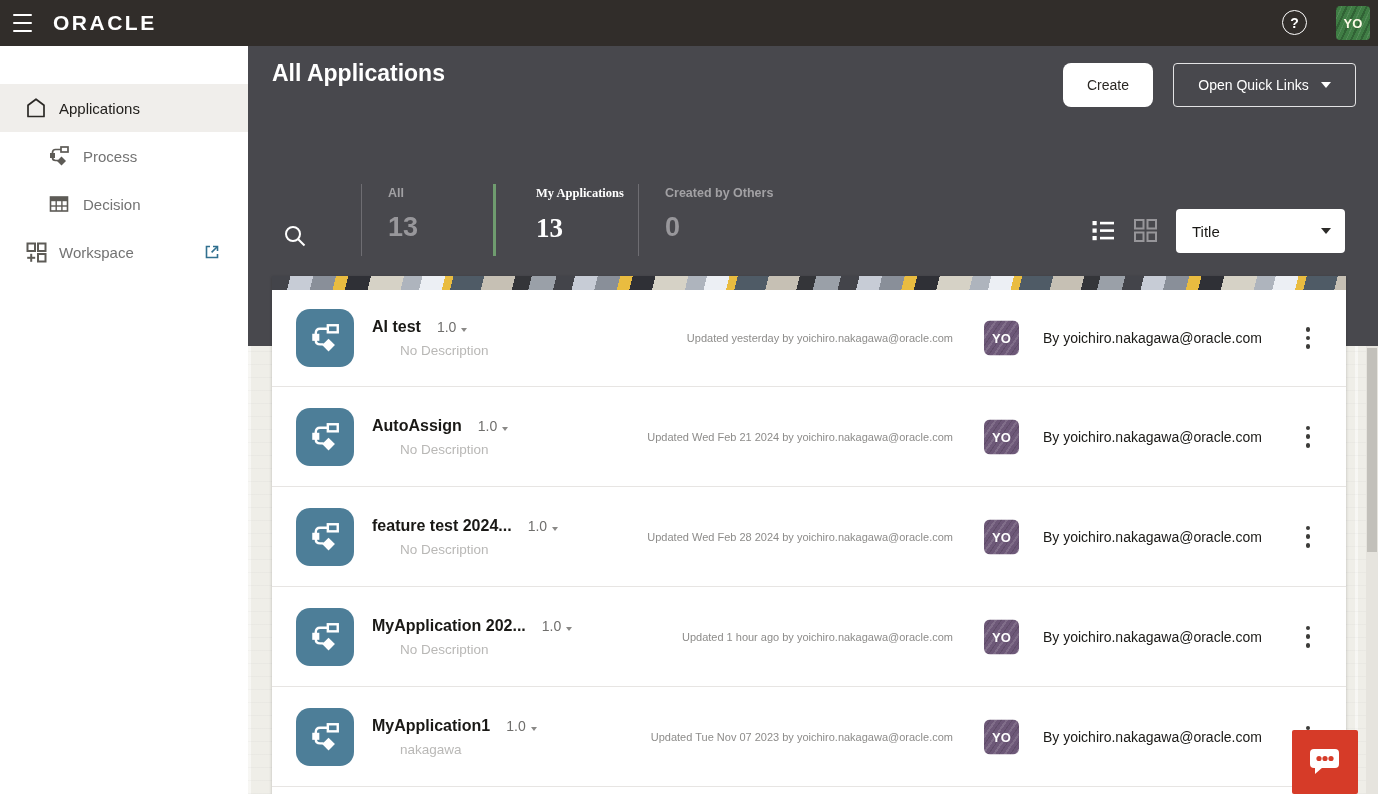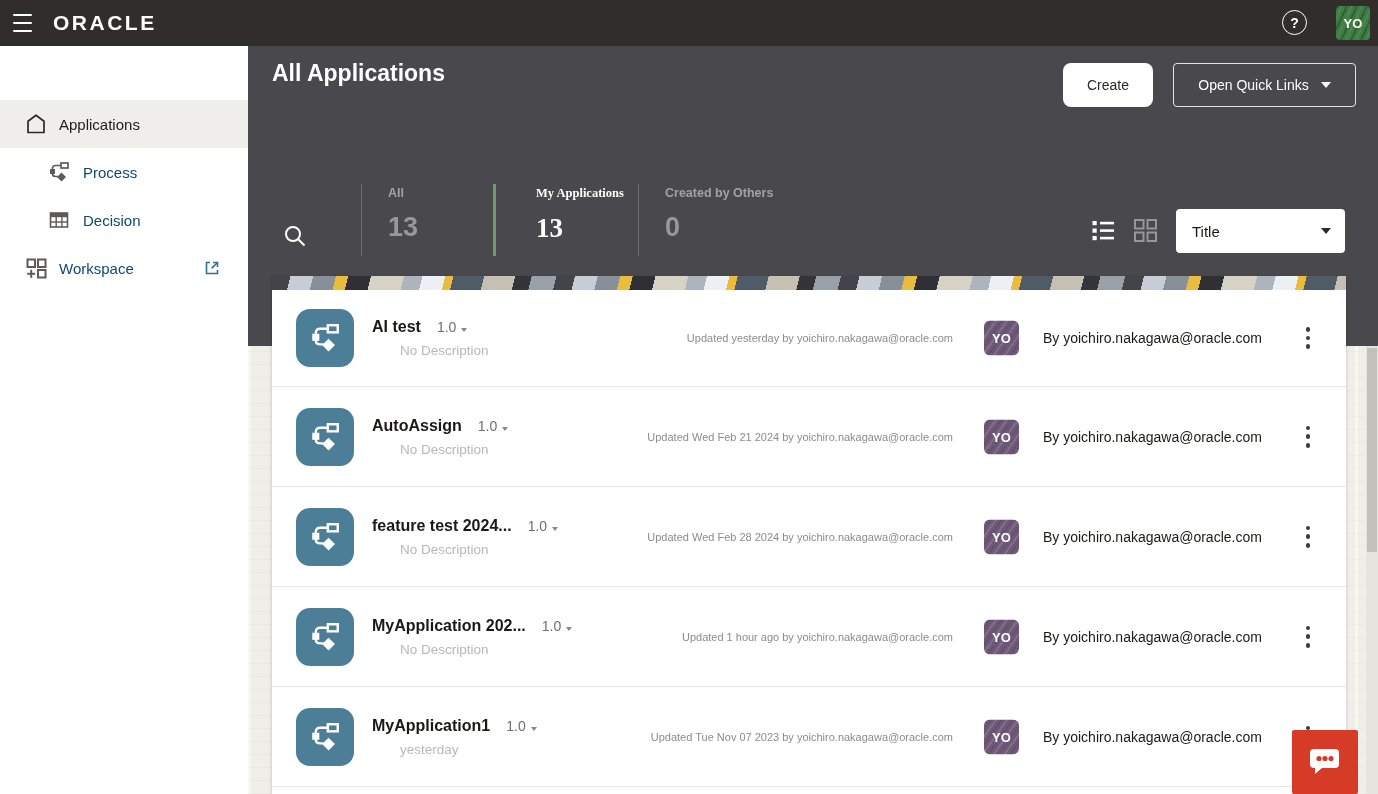--- a/index.html
+++ b/index.html
@@ -12,22 +12,22 @@
   .hamburger { position:absolute; left:13px; top:14px; width:24px; height:18px; display:flex; flex-direction:column; justify-content:space-between; cursor:pointer; }
   .hamburger span { display:block; width:19px; height:2.4px; background:#fff; border-radius:1px; }
   .logo { position:absolute; left:53px; top:11px; color:#fff; font-size:21px; font-weight:bold; letter-spacing:2.5px; }
   .help-btn { position:absolute; left:1282px; top:10px; width:25px; height:25px; border:1.6px solid #fff; border-radius:50%; color:#fff; font-size:14px; font-weight:bold; display:flex; align-items:center; justify-content:center; }
   .avatar-top { position:absolute; left:1336px; top:6px; width:34px; height:34px; border-radius:4px; background-color:var(--avatar-green,#3f7d44);
     background-image:repeating-linear-gradient(115deg, rgba(0,0,0,0.22) 0 2px, transparent 2px 5px, rgba(255,255,255,0.10) 5px 6px, transparent 6px 9px);
     color:#fdfbe7; font-size:13px; font-weight:bold; display:flex; align-items:center; justify-content:center; }
 
   
   .sidebar { position:absolute; left:0; top:46px; width:248px; height:748px; background:#fff; z-index:20; }
-  .side-item { position:relative; height:48px; display:flex; align-items:center; cursor:pointer; color:#0c4a6e; font-size:15px; }
-  .side-item:first-child { margin-top:54px; }
+  .side-item { position:relative; height:48px; display:flex; align-items:center; cursor:pointer; color:#737373; font-size:15px; }
+  .side-item:first-child { margin-top:38px; }
   .side-item.selected { background:#f0eeeb; color:#23211e; }
   .side-item .s-icon { position:absolute; left:24px; top:50%; transform:translateY(-50%); width:24px; height:24px; color:#5d5b56; }
   .side-item.selected .s-icon { color:#2b2926; }
   .side-item.indent .s-icon { left:47px; }
   .side-item .s-label { margin-left:59px; }
   .side-item.indent .s-label { margin-left:83px; }
   .side-item .ext-icon { position:absolute; left:202px; top:50%; transform:translateY(-50%); width:20px; height:20px; color:#31708f; }
 
   
   .main-header { position:absolute; left:248px; top:46px; width:1130px; height:300px; background:var(--header-bg,#48484d); z-index:1; }
@@ -336,21 +336,21 @@
               <rect x="3" y="9" width="5" height="5" fill="currentColor"></rect>
               <path d="M14.5 12.5 L19 17 L14.5 21.5 L10 17 Z" fill="currentColor"></path>
             </svg>
     </div>
     <div class="row-main">
       <div class="title-line">
         <span class="row-title">MyApplication1</span>
         <span class="row-version">1.0</span>
         <span class="ver-caret"></span>
       </div>
-      <div class="row-desc">yesterday</div>
+      <div class="row-desc">nakagawa</div>
     </div>
     <div class="row-updated">Updated Tue Nov 07 2023 by yoichiro.nakagawa@oracle.com</div>
     <div class="row-avatar">YO</div>
     <div class="row-owner">By yoichiro.nakagawa@oracle.com</div>
     <div class="kebab">
             <i></i>
             <i></i>
             <i></i>
           </div>
   </div>

